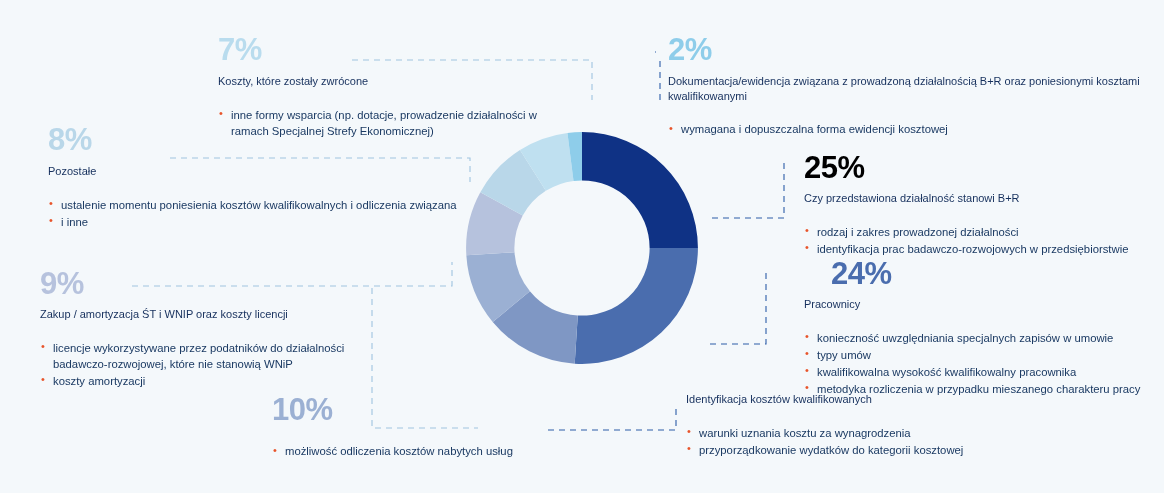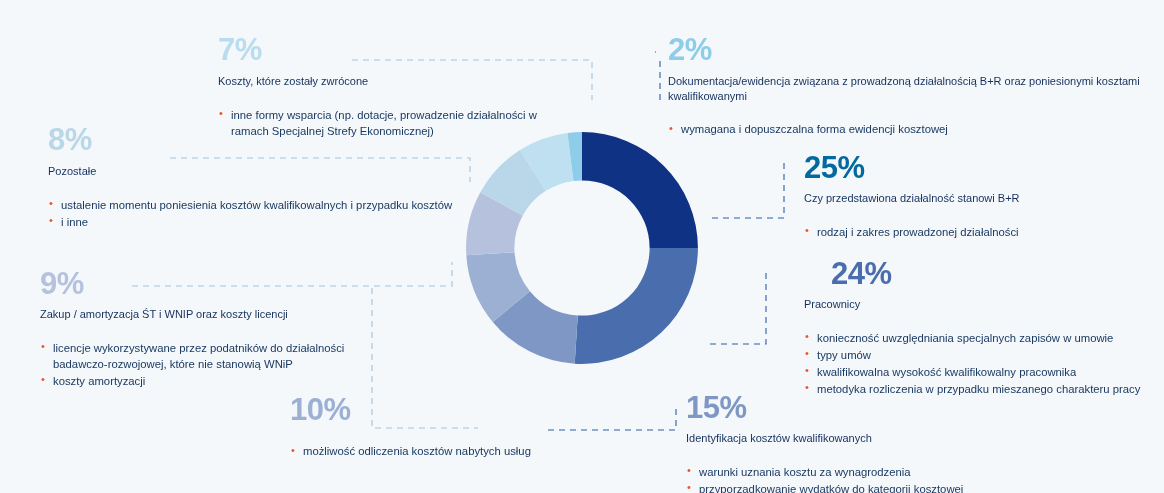--- a/index.html
+++ b/index.html
@@ -46,26 +46,26 @@
   }
 
   
   #b-7  { left: 218px; top: 34px;  width: 330px; }
   #b-7 .pct  { color: #b9dcee; }
   #b-2  { left: 668px; top: 34px;  width: 490px; }
   #b-2 .pct  { color: #8ecdea; }
   #b-8  { left: 48px;  top: 124px; width: 420px; }
   #b-8 .pct  { color: #b9d7e9; }
   #b-25 { left: 804px; top: 152px; width: 350px; }
-  #b-25 .pct { color: #0369a1; }
+  #b-25 .pct { color: #000000; }
   #b-9  { left: 40px;  top: 268px; width: 340px; }
   #b-9 .pct  { color: #b6c2dd; }
   #b-24 { left: 804px; top: 258px; width: 350px; }
   #b-24 .pct { color: #4a6dae; margin-left: 27px; }
-  #b-10 { left: 290px; top: 394px; width: 350px; }
+  #b-10 { left: 272px; top: 394px; width: 350px; }
   #b-10 .pct { color: #9bb0d3; }
   #b-15 { left: 686px; top: 392px; width: 340px; }
   #b-15 .pct { color: #7f97c4; }
 
   #b-25 .pct, #b-24 .pct, #b-15 .pct, #b-10 .pct, #b-9 .pct { margin-bottom: 8px; }
 
   #donut { position: absolute; left: 444px; top: 110px; width: 276px; height: 276px; }
 </style>
 </head>
 <body>
@@ -130,30 +130,31 @@
     <div class="ttl">Dokumentacja/ewidencja związana z prowadzoną działalnością B+R oraz poniesionymi kosztami kwalifikowanymi</div>
     <ul class="items">
       <li>wymagana i dopuszczalna forma ewidencji kosztowej</li>
     </ul>
   </div>
 
   <div class="block" id="b-8">
     <div class="pct">8%</div>
     <div class="ttl">Pozostałe</div>
     <ul class="items">
-      <li>ustalenie momentu poniesienia kosztów kwalifikowalnych i przypadku kosztów</li>
+      <li>ustalenie momentu poniesienia kosztów kwalifikowalnych i odliczenia związana</li>
       <li>i inne</li>
     </ul>
   </div>
 
   <div class="block" id="b-25">
     <div class="pct">25%</div>
     <div class="ttl">Czy przedstawiona działalność stanowi B+R</div>
     <ul class="items">
       <li>rodzaj i zakres prowadzonej działalności</li>
+      <li>identyfikacja prac badawczo-rozwojowych w przedsiębiorstwie</li>
     </ul>
   </div>
 
   <div class="block" id="b-9">
     <div class="pct">9%</div>
     <div class="ttl">Zakup / amortyzacja ŚT i WNIP oraz koszty licencji</div>
     <ul class="items">
       <li>licencje wykorzystywane przez podatników do działalności badawczo-rozwojowej, które nie stanowią WNiP</li>
       <li>koszty amortyzacji</li>
     </ul>
@@ -171,21 +172,20 @@
   </div>
 
   <div class="block" id="b-10">
     <div class="pct">10%</div>
     <ul class="items">
       <li>możliwość odliczenia kosztów nabytych usług</li>
     </ul>
   </div>
 
   <div class="block" id="b-15">
-    <div class="pct">15%</div>
     <div class="ttl">Identyfikacja kosztów kwalifikowanych</div>
     <ul class="items">
       <li>warunki uznania kosztu za wynagrodzenia</li>
       <li>przyporządkowanie wydatków do kategorii kosztowej</li>
     </ul>
   </div>
 
 </div>
 
 </body></html>

